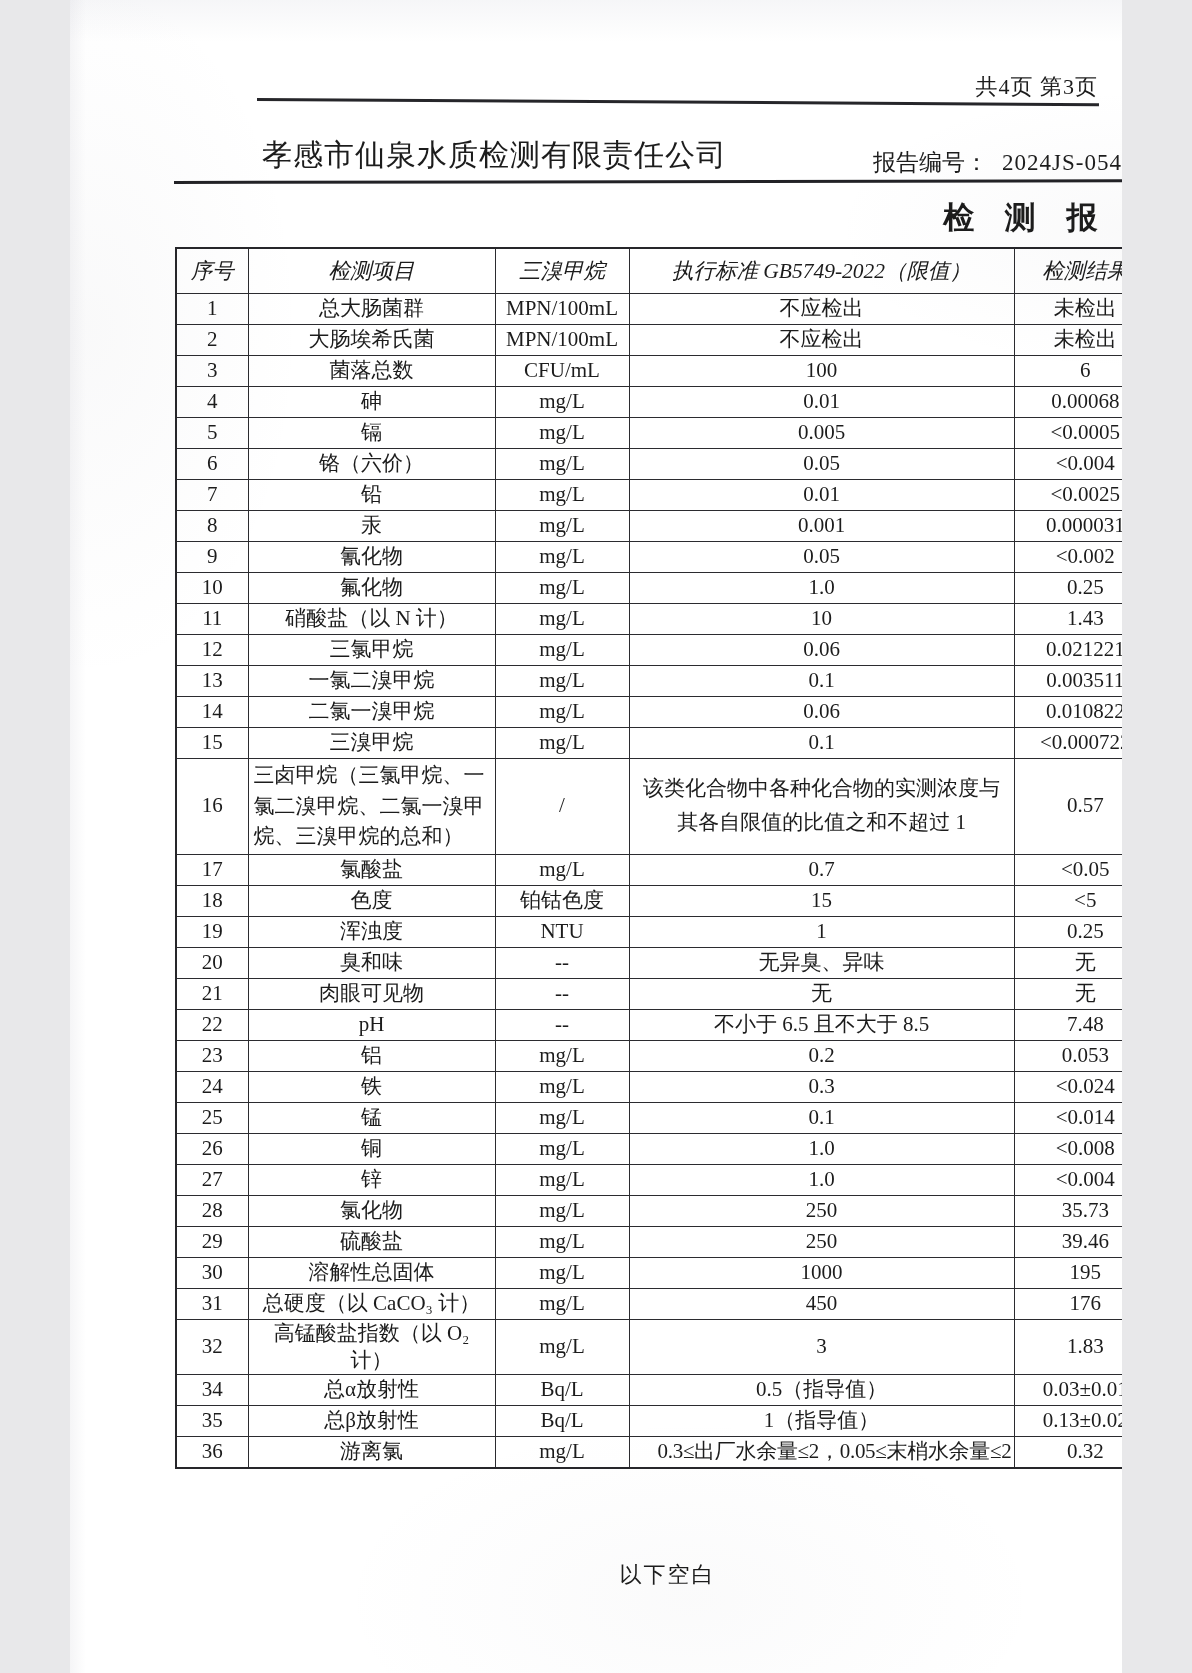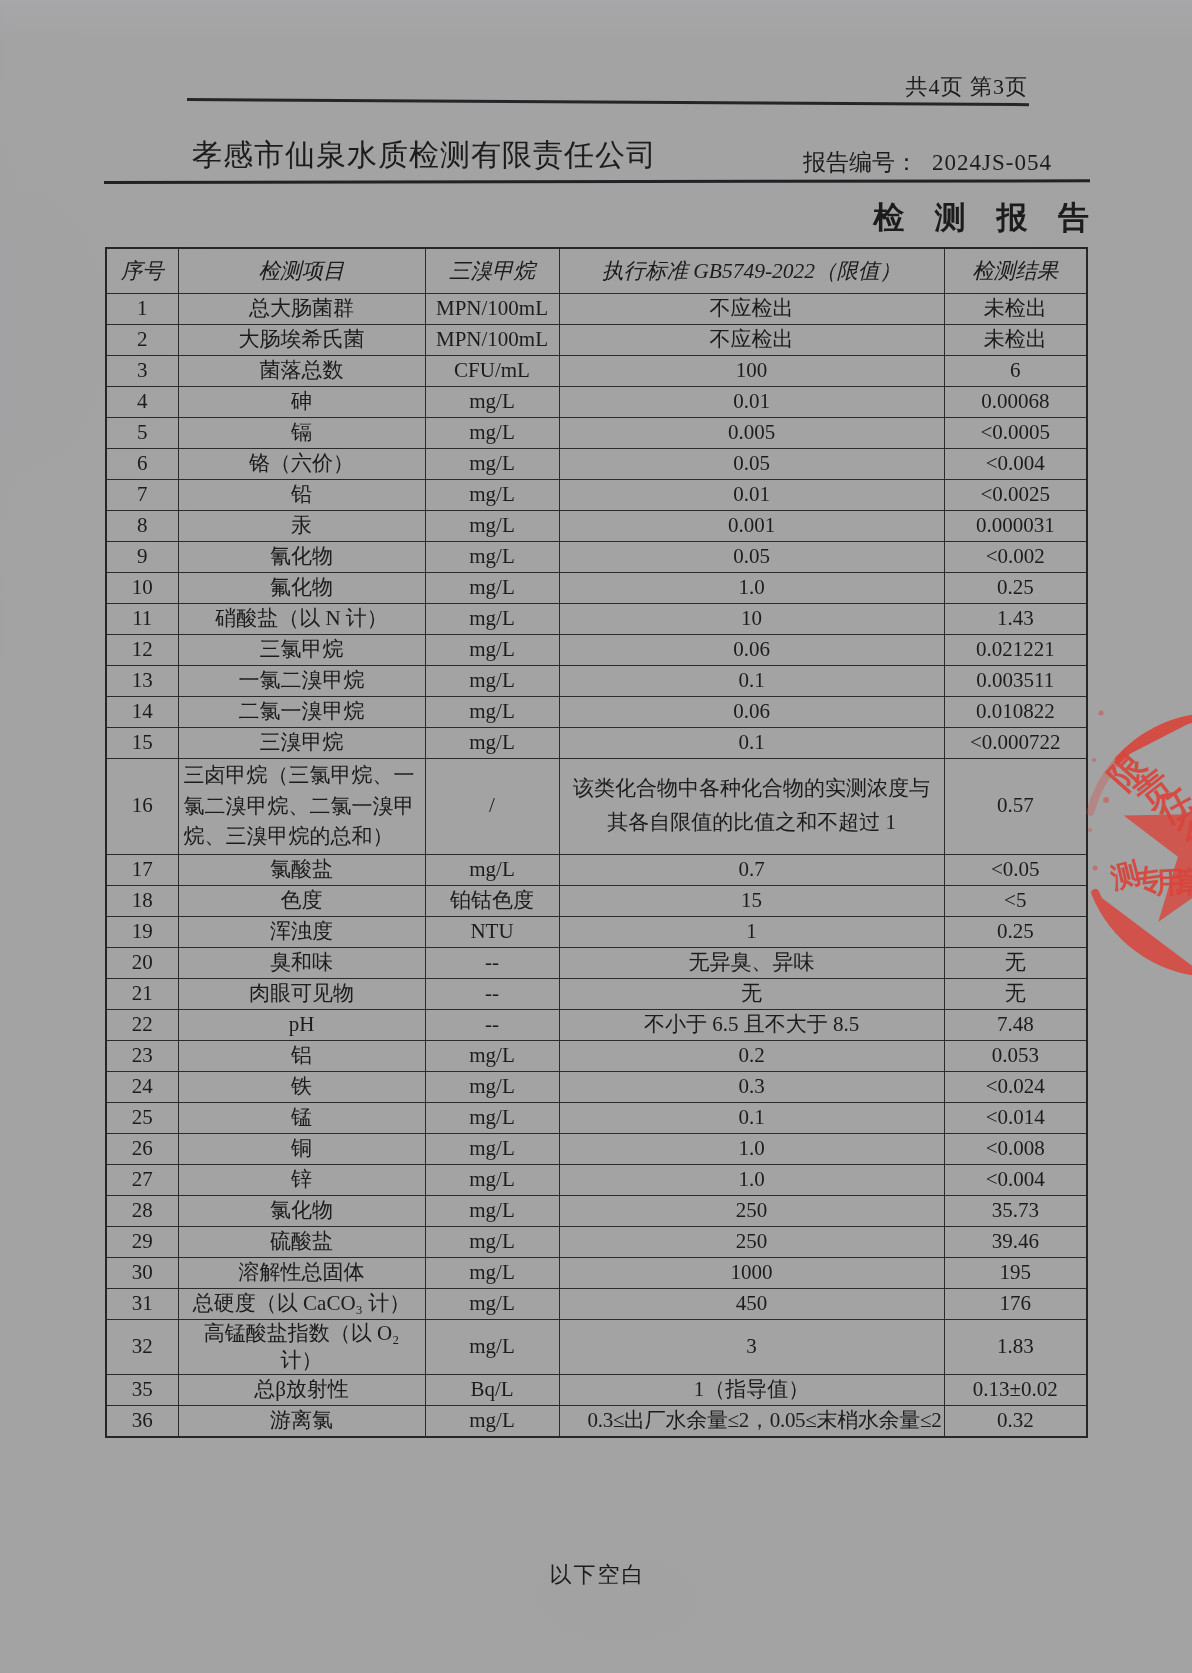--- a/index.html
+++ b/index.html
@@ -1,20 +1,20 @@
 <!DOCTYPE html>
 <html><head>
 <meta charset="utf-8">
 <style>
   html,body{margin:0;padding:0;background:#e8e8ea;}
   .page{
     position:relative;
-    width:1192px;height:1673px;
+    width:1052px;height:1673px;
     margin:0 auto;
-    background:#a3a3a3;
+    background:#ffffff;
     overflow:hidden;
     font-family:"Liberation Serif","DejaVu Serif",serif;
     color:#1c1c1c;
   }
   .page::before{
     content:'';position:absolute;inset:0;pointer-events:none;
     background:
       linear-gradient(180deg, rgba(190,192,204,.14), rgba(255,255,255,0) 42px),
       linear-gradient(90deg, rgba(160,160,175,.10), rgba(255,255,255,0) 16px),
       radial-gradient(420px 200px at 1060px 230px, rgba(150,150,162,.05), transparent 70%),
@@ -328,20 +328,27 @@
       <td class="unit">mg/L</td>
       <td class="std">450</td>
       <td class="result">176</td>
     </tr>
         <tr>
       <td class="seq">32</td>
       <td class="item">高锰酸盐指数（以 O₂ 计）</td>
       <td class="unit">mg/L</td>
       <td class="std">3</td>
       <td class="result">1.83</td>
+    </tr>
+        <tr>
+      <td class="seq">34</td>
+      <td class="item">总α放射性</td>
+      <td class="unit">Bq/L</td>
+      <td class="std">0.5（指导值）</td>
+      <td class="result">0.03±0.01</td>
     </tr>
         <tr>
       <td class="seq">35</td>
       <td class="item">总β放射性</td>
       <td class="unit">Bq/L</td>
       <td class="std">1（指导值）</td>
       <td class="result">0.13±0.02</td>
     </tr>
         <tr>
       <td class="seq">36</td>

